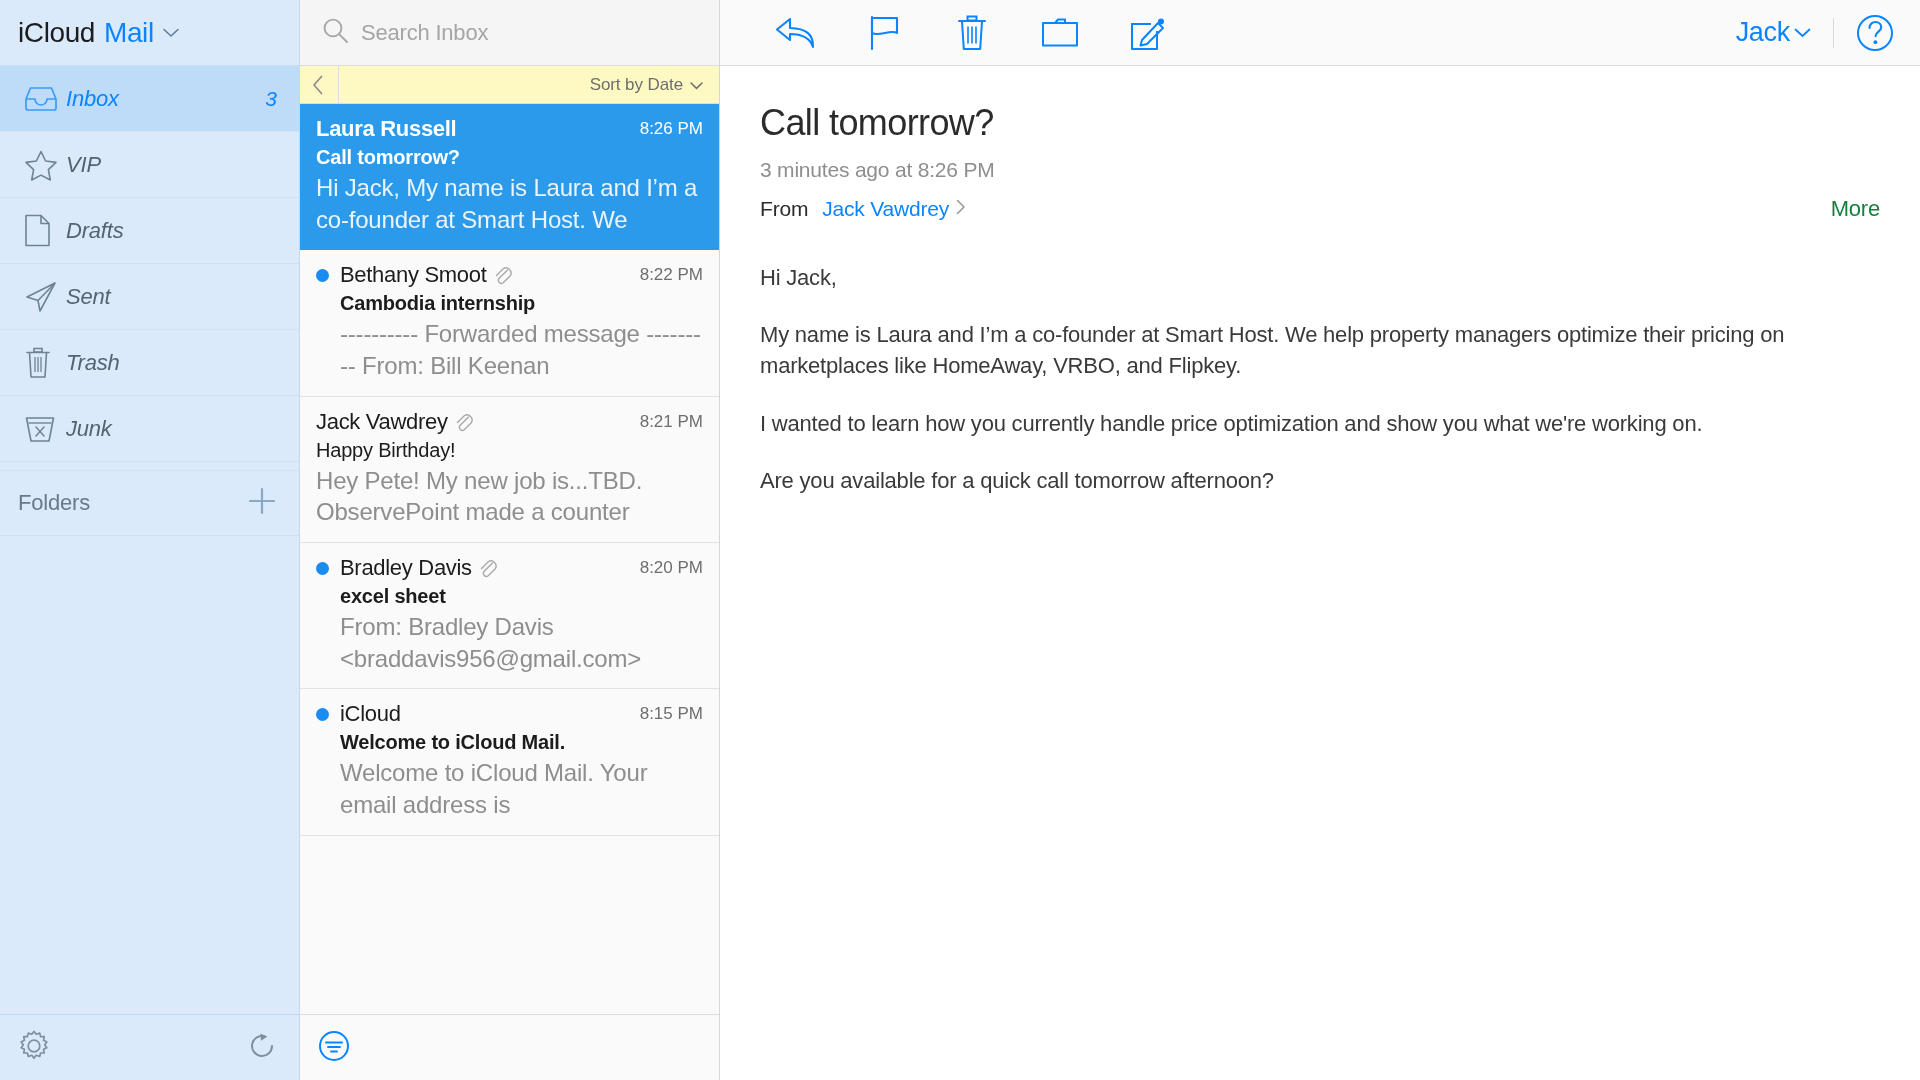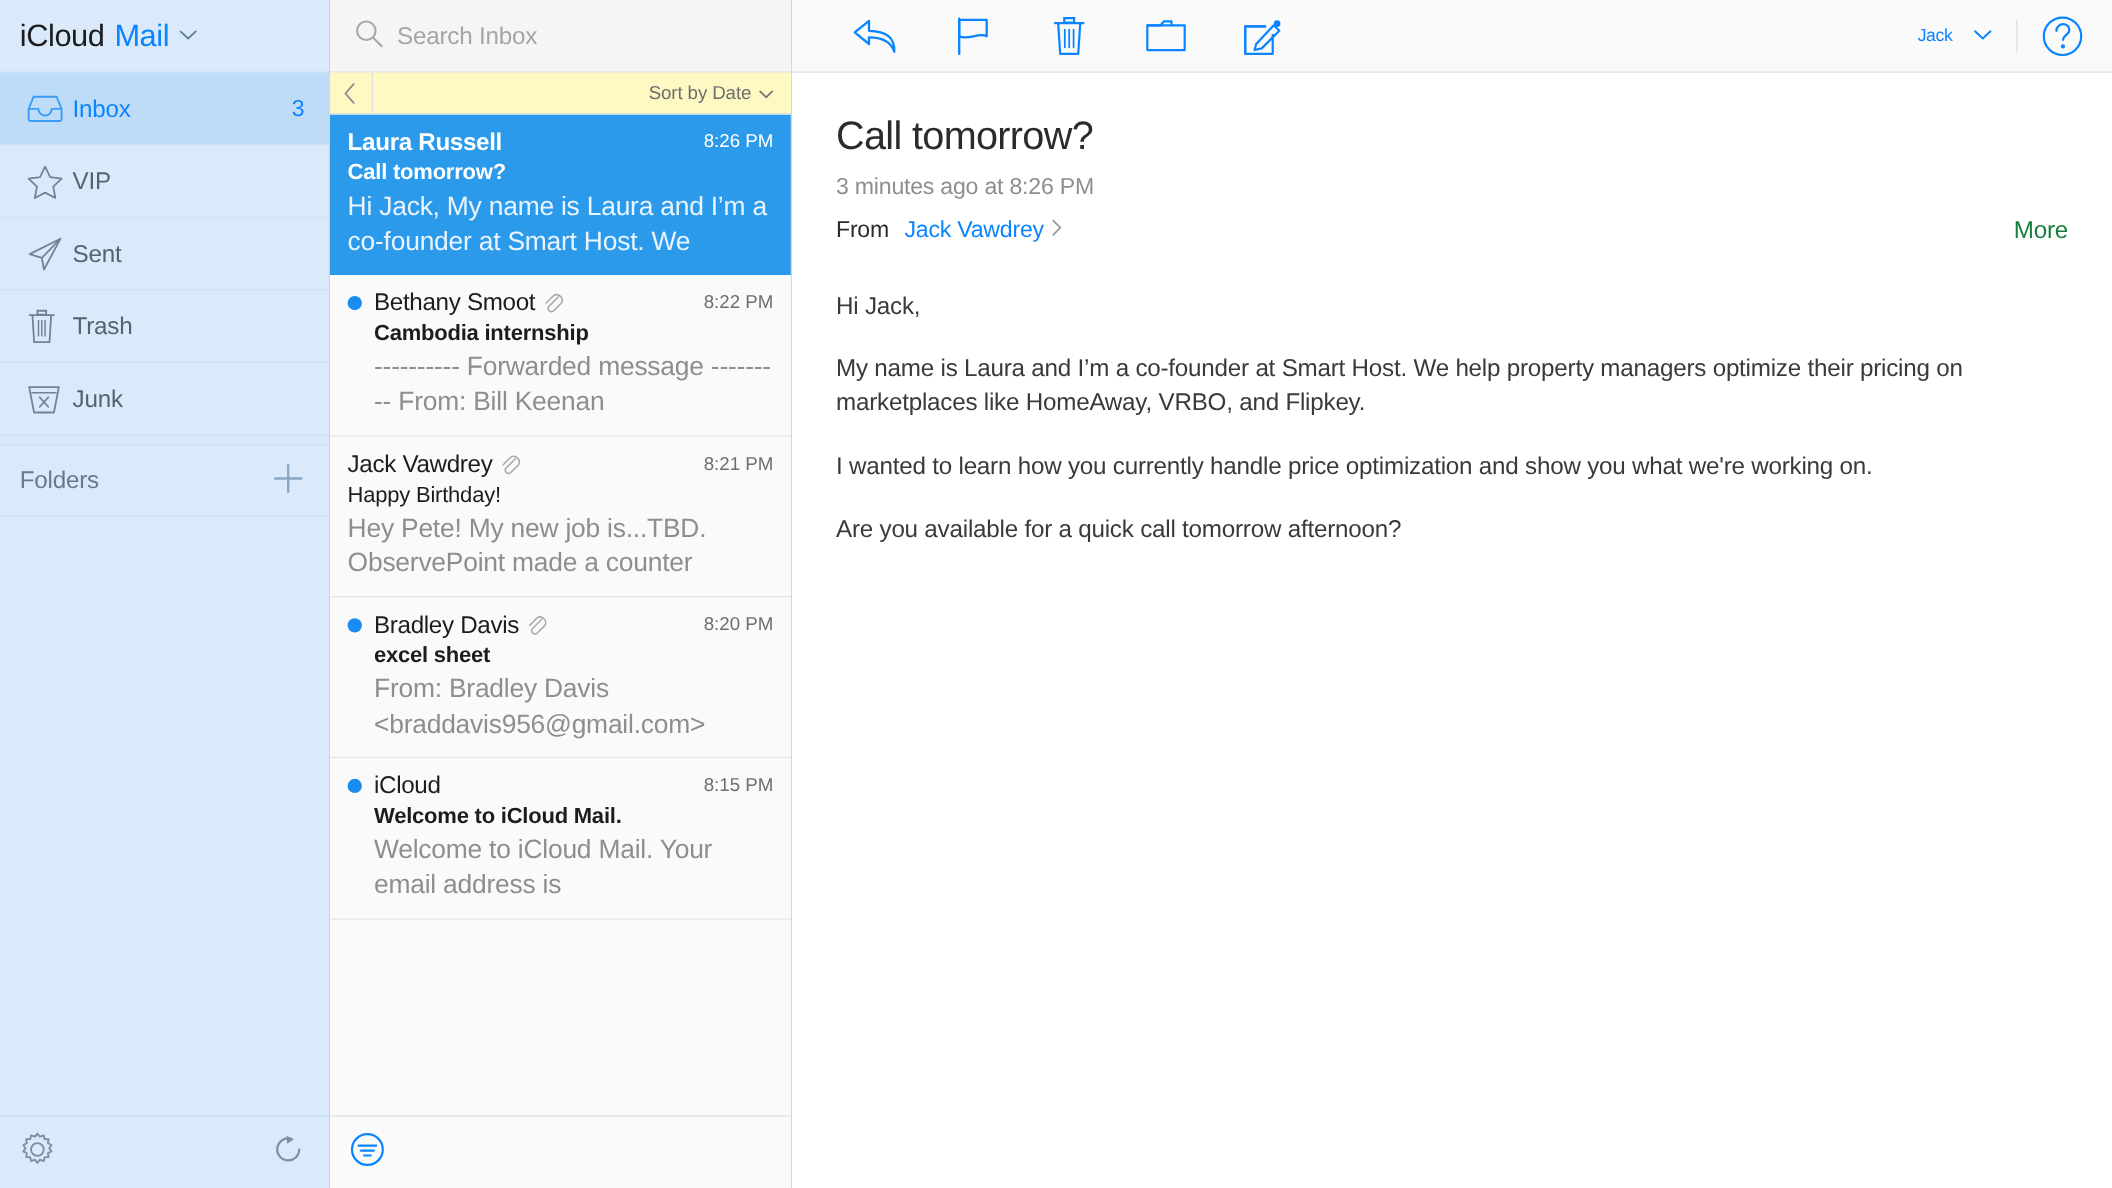--- a/index.html
+++ b/index.html
@@ -25,21 +25,21 @@
     height:66px; flex:0 0 66px;
     display:flex; align-items:center;
     padding-left:18px;
     border-bottom:1px solid #cadef2;
     background:#dbeafb;
   }
   .brand-icloud { font-size:28px; color:#1c1c1e; font-weight:400; letter-spacing:-0.4px; }
   .brand-mail { font-size:28px; color:#0a84ff; font-weight:400; margin-left:9px; letter-spacing:-0.4px; }
   .brand-caret { margin-left:9px; color:#5f7d9c; font-size:15px; line-height:1; }
 
-  .nav-list { flex:0 0 auto; }
+  .nav-list { flex:0 0 auto;font-style:italic; }
   .nav-item {
     height:66px; display:flex; align-items:center;
     padding:0 22px 0 24px;
     border-bottom:1px solid #cfe2f4;
     position:relative;
   }
   .nav-item.active { background:#bedcf8; }
   .nav-icon { width:42px; flex:0 0 42px; display:flex; align-items:center; }
   .nav-label { font-size:22px; color:#54646f; flex:1; letter-spacing:-0.2px; }
   .nav-item.active .nav-label { color:#0a84ff; }
@@ -130,21 +130,21 @@
   .reader { flex:1; height:1080px; display:flex; flex-direction:column; background:#fff; }
   .toolbar {
     height:66px; flex:0 0 66px;
     background:#fafafa;
     border-bottom:1px solid #dcdcdc;
     display:flex; align-items:center;
     padding:0 26px 0 32px;
   }
   .tool-btn { width:88px; display:flex; align-items:center; justify-content:center; }
   .tool-right { margin-left:auto; display:flex; align-items:center; gap:0; }
-  .account-btn { display:flex; align-items:center; gap:19px; font-size:16px; color:#0a84ff; letter-spacing:-0.3px; padding-right:22px; }
+  .account-btn { display:flex; align-items:center; gap:4px; font-size:27px; color:#0a84ff; letter-spacing:-0.3px; padding-right:22px; }
   .account-caret { color:#0a84ff; font-size:15px; }
   .tool-sep { width:1px; height:30px; background:#d9d9d9; }
   .help-btn { padding-left:22px; display:flex; align-items:center; }
 
   .mail-head { padding:36px 40px 0 40px; }
   .mail-subject { font-size:36px; color:#2b2b2b; font-weight:400; letter-spacing:-0.6px; }
   .mail-date { font-size:21px; color:#8e8e8e; margin-top:14px; letter-spacing:-0.2px; }
   .mail-from-row { display:flex; align-items:center; margin-top:14px; }
   .from-label { font-size:21px; color:#2b2b2b; letter-spacing:-0.2px; }
   .from-name { font-size:21px; color:#0a84ff; margin-left:14px; letter-spacing:-0.2px; }
@@ -187,20 +187,29 @@
 
       <div class="nav-item">
         <span class="nav-icon">
           <svg width="34" height="32" viewBox="0 0 34 32">
             <path d="M17 2.5 L21.6 12 L32 13.4 L24.4 20.6 L26.3 31 L17 26.1 L7.7 31 L9.6 20.6 L2 13.4 L12.4 12 Z" fill="none" stroke="#6e8394" stroke-width="1.6" stroke-linejoin="round"></path>
           </svg>
         </span>
         <span class="nav-label">VIP</span>
       </div>
 
+      <div class="nav-item">
+        <span class="nav-icon">
+          <svg width="27" height="33" viewBox="0 0 27 33">
+            <path d="M2 1.5 H17 L25 9.5 V31.5 H2 Z" fill="none" stroke="#6e8394" stroke-width="1.6" stroke-linejoin="round"></path>
+            <path d="M17 1.5 V9.5 H25" fill="none" stroke="#6e8394" stroke-width="1.6" stroke-linejoin="round"></path>
+          </svg>
+        </span>
+        <span class="nav-label">Drafts</span>
+      </div>
 
       <div class="nav-item">
         <span class="nav-icon">
           <svg width="34" height="32" viewBox="0 0 34 32">
             <path d="M31 2 L3 16 L14 19.5 L31 2 Z" fill="none" stroke="#6e8394" stroke-width="1.6" stroke-linejoin="round"></path>
             <path d="M14 19.5 L16 30 L31 2" fill="none" stroke="#6e8394" stroke-width="1.6" stroke-linejoin="round"></path>
           </svg>
         </span>
         <span class="nav-label">Sent</span>
       </div>

